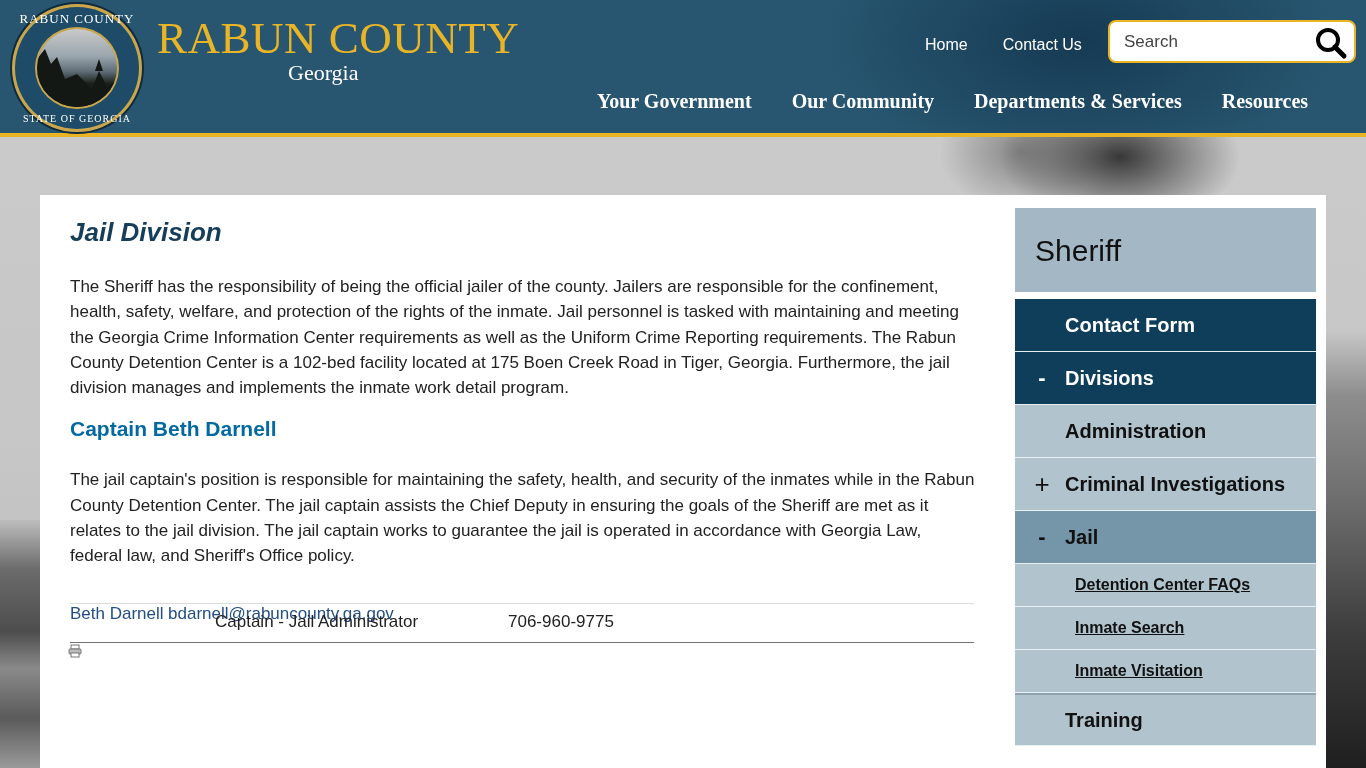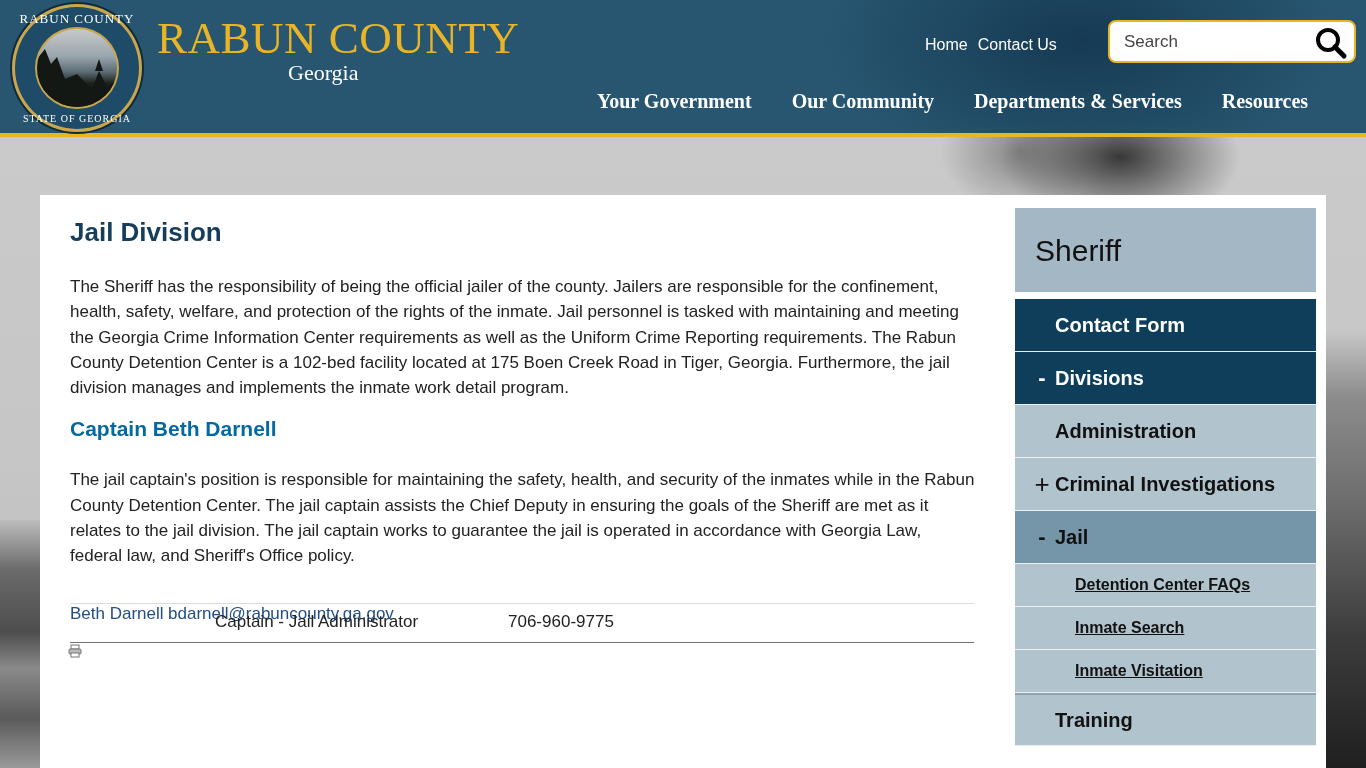--- a/index.html
+++ b/index.html
@@ -60,21 +60,21 @@
     .seal-text-bot { bottom: 5px; font-size: 10px; }
     .title {
       position: absolute; left: 157px; top: 16px;
       font-family: "Liberation Serif", serif; font-size: 45px; color: #e9b527;
       letter-spacing: 0.5px; line-height: 1;
     }
     .subtitle {
       position: absolute; left: 288px; top: 60px;
       font-family: "Liberation Serif", serif; font-size: 22px; color: #ffffff;
     }
-    .top-links { position: absolute; top: 36px; left: 925px; display: flex; gap: 10px; justify-content: space-between; }
+    .top-links { position: absolute; top: 36px; left: 925px; display: flex; gap: 35px; justify-content: space-between; }
     .top-links a {
       color: #fff; text-decoration: none; font-size: 16px;
     }
     .search {
       position: absolute; left: 1108px; top: 20px; width: 248px; height: 43px;
       background: #fff; border: 2px solid #e9b527; border-radius: 8px;
     }
     .search input {
       position: absolute; left: 14px; top: 8px; width: 190px; height: 24px;
       border: none; outline: none; font-size: 17px; font-family: "Liberation Sans", sans-serif; color: #333;
@@ -90,21 +90,21 @@
       text-decoration: none; margin-right: 40px; white-space: nowrap;
     }
 
     
     .content {
       position: absolute; left: 40px; top: 195px; width: 1286px; height: 573px;
       background: #ffffff; z-index: 1;
     }
     .main { position: absolute; left: 30px; top: 22px; width: 905px; }
     .page-title {
-      font-size: 26px; font-weight: bold; color: #163e5a; margin-bottom: 10px;
+      font-size: 26px; font-weight: bold; color: #163e5a; margin-bottom: 10px; font-style: italic;
     }
     .para {
       font-size: 17px; line-height: 25.3px; color: #222; margin-top: 26px;
     }
     .sub-head {
       font-size: 21px; color: #0369a1; margin-top: 17px; margin-bottom: 0px; line-height: 24px;
     }
     .staff-table {
       margin-top: 34px; width: 904px; border-top: 1px solid #dcdcdc; border-bottom: 1px solid #737373;
       height: 40px; position: relative;
@@ -124,21 +124,21 @@
     }
     .side-item {
       height: 53px; display: flex; align-items: center; border-bottom: 1px solid #e9eef1;
       font-weight: bold; font-size: 20px; cursor: pointer; position: relative;
     }
     .side-item.dark { background: #0f3e5a; color: #fff; }
     .side-item.light { background: #b1c3cd; color: #111; }
     .side-item.active { background: #7596a8; color: #111; }
     .side-item.sub { height: 43px; font-size: 16px; background: #b1c3cd; color: #111; }
     .side-item .tog { position: absolute; left: 17px; width: 20px; text-align: center; font-size: 22px; }
-    .side-item .lbl { position: absolute; left: 40px; }
+    .side-item .lbl { position: absolute; left: 50px; }
     .side-item.sub .lbl { left: 60px; text-decoration: underline; }
   </style>
 </head>
 <body>
 
 <div class="bg"></div>
 <div class="bg-left"></div>
 <div class="bg-right"></div>
 
 <header class="header">

